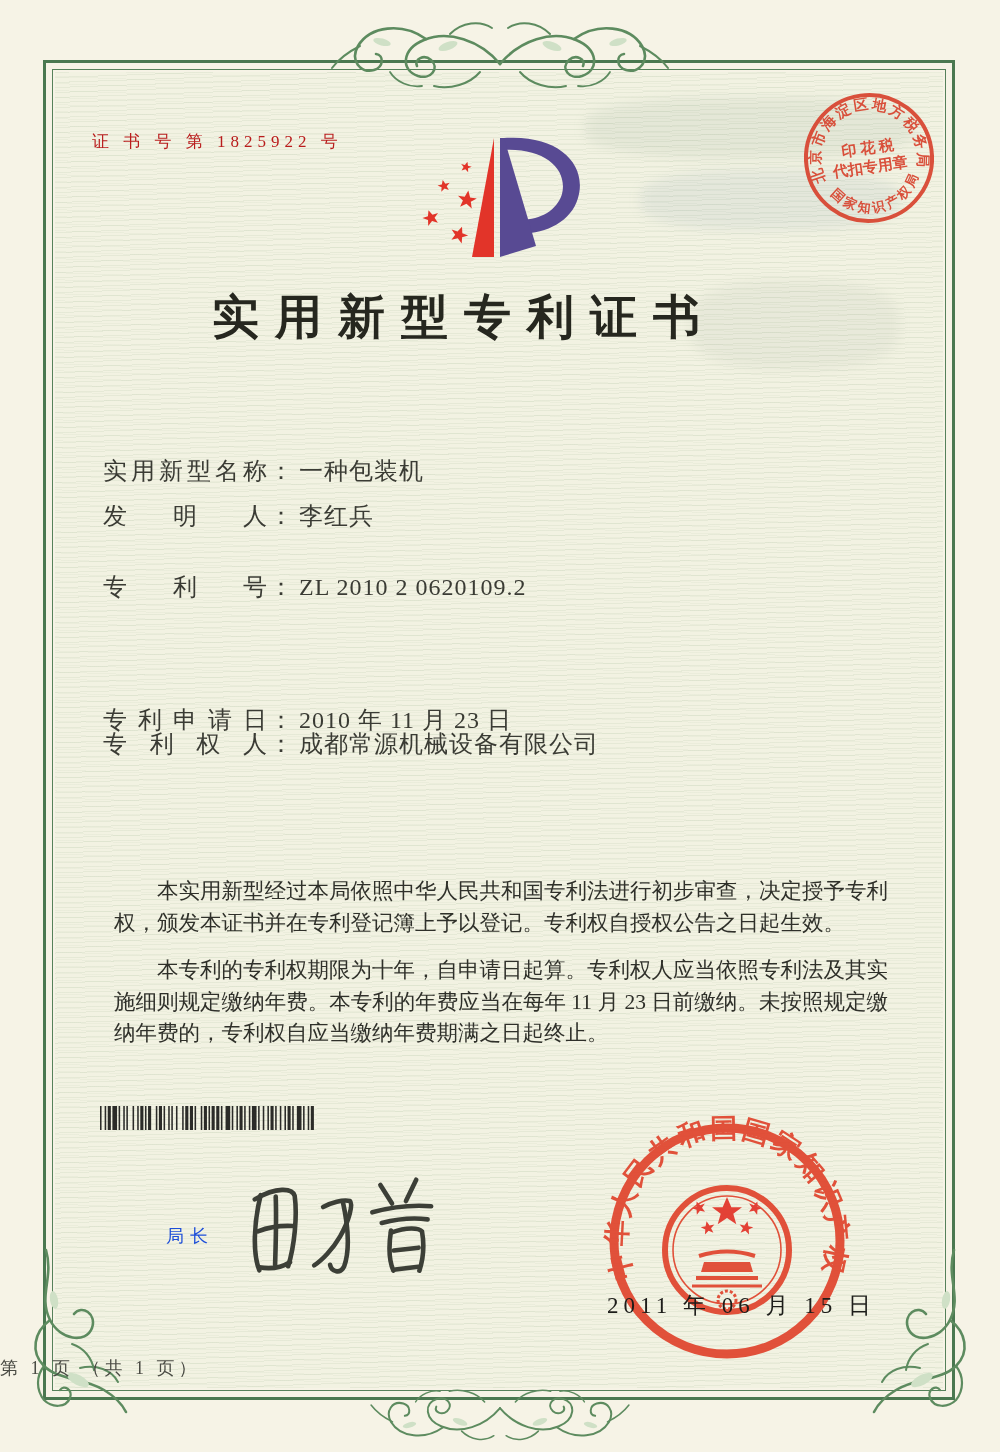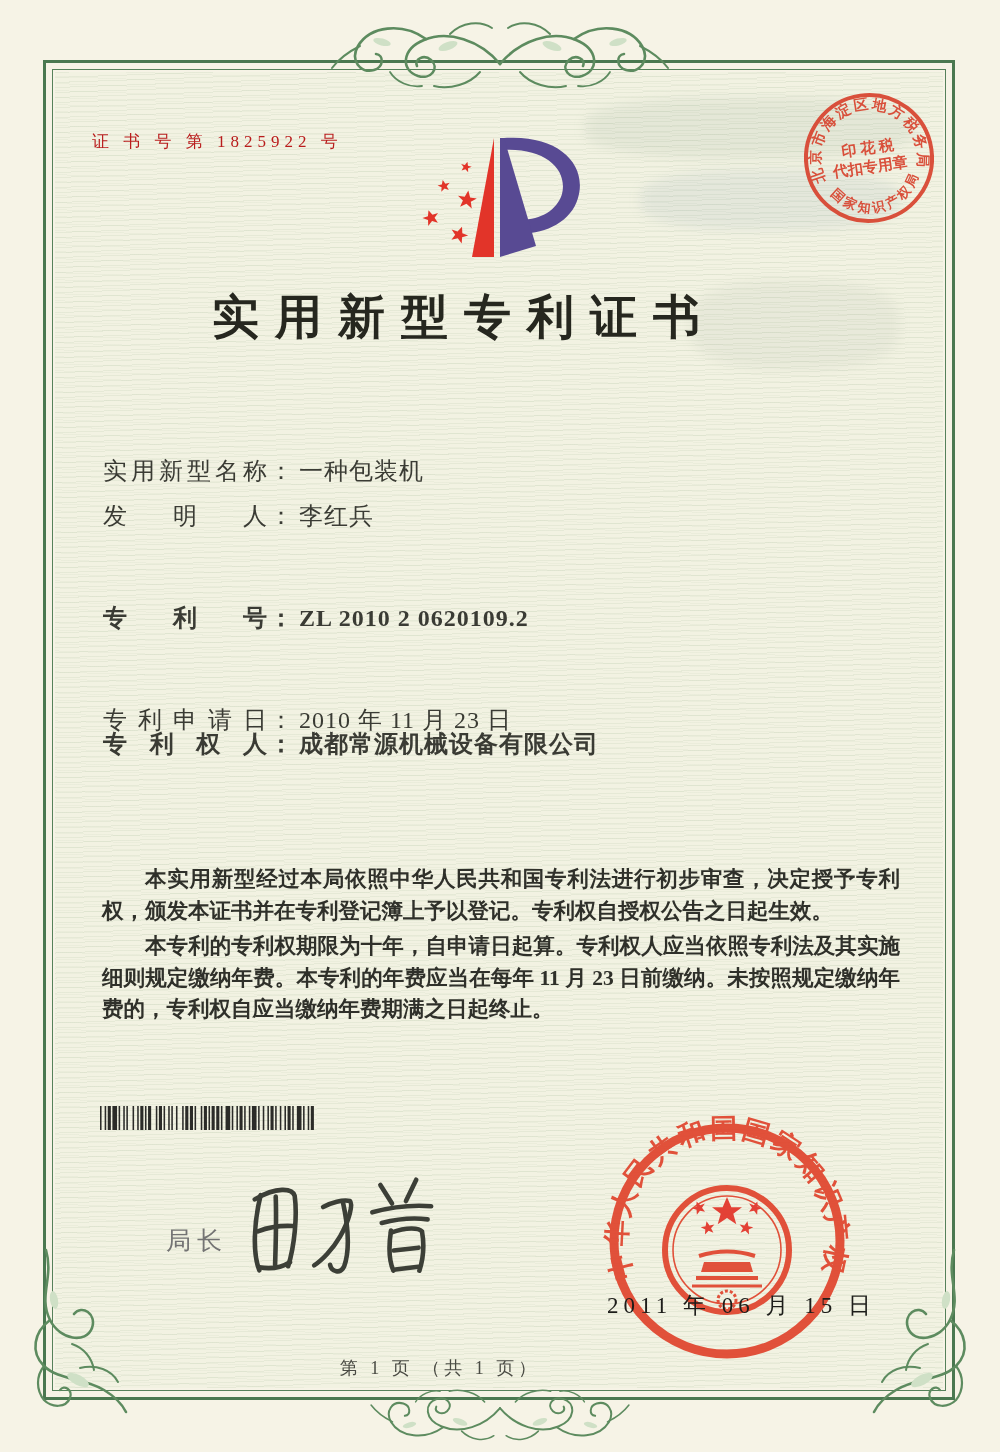--- a/index.html
+++ b/index.html
@@ -20,28 +20,28 @@
   .cert-no{position:absolute;left:92px;top:130px;font-size:17px;letter-spacing:5px;color:#b91c1c;}
   .title{position:absolute;left:0;top:286px;width:912px;text-align:center;
     font-size:47px;font-weight:bold;letter-spacing:16px;color:#26271f;text-indent:16px;}
   .field-row{position:absolute;left:103px;font-size:24px;color:#3a3b34;white-space:nowrap;}
   .flabel{display:inline-block;width:164px;text-align:justify;text-align-last:justify;
     -moz-text-align-last:justify;vertical-align:top;}
   .fcolon{display:inline-block;margin:0 6px 0 2px;}
   .fvalue{letter-spacing:1px;}
   .paras{position:absolute;left:98px;top:860px;width:806px;font-size:21.5px;
     line-height:31.5px;text-align:justify;color:#2f302a;}
-  .paras p{margin:4px;text-indent:2em;font-weight:bold;}
+  .paras p{margin:16px;text-indent:2em;}
   .barcode{position:absolute;left:100px;top:1106px;width:320px;height:24px;}
-  .sig-role{position:absolute;left:166px;top:1224px;font-size:25px;letter-spacing:6px;color:#737373;}
+  .sig-role{position:absolute;left:166px;top:1224px;font-size:18px;letter-spacing:6px;color:#1d4ed8;}
   .sig-svg{position:absolute;left:232px;top:1172px;}
   .sig-name-hidden{position:absolute;left:300px;top:1230px;font-size:2px;opacity:0;}
   .seal{position:absolute;left:596px;top:1110px;opacity:0.93;}
   .seal-date{position:absolute;left:607px;top:1290px;font-size:23px;letter-spacing:5px;color:#1d1d1a;white-space:nowrap;}
-  .footer{position:absolute;left:0;top:1356px;width:880px;text-align:center;
+  .footer{position:absolute;left:0;top:1356px;width:880px;text-align:left;
     font-size:18px;letter-spacing:4px;color:#4a4b44;}
   .tax-stamp{position:absolute;left:793px;top:82px;transform:rotate(-8deg);opacity:0.92;}
   .ornament{position:absolute;}
 </style>
 </head>
 <body>
 
 <div class="page">
 
   <div class="frame-outer"></div>
@@ -116,27 +116,27 @@
   </svg>
 
   <div class="title">实用新型专利证书</div>
 
   <div class="field-row" style="top:425px;margin-top:30px;">
     <span class="flabel">实用新型名称</span><span class="fcolon">：</span><span class="fvalue">一种包装机</span>
   </div>
   <div class="field-row" style="top:500px;">
     <span class="flabel">发明人</span><span class="fcolon">：</span><span class="fvalue">李红兵</span>
   </div>
-  <div class="field-row" style="top:602px;font-weight:bold;">
+  <div class="field-row" style="top:571px;">
     <span class="flabel">专利号</span><span class="fcolon">：</span><span class="fvalue">ZL 2010 2 0620109.2</span>
   </div>
   <div class="field-row" style="top:672px;margin-top:32px;">
     <span class="flabel">专利申请日</span><span class="fcolon">：</span><span class="fvalue">2010 年 11 月 23 日</span>
   </div>
-  <div class="field-row" style="top:728px;font-weight:bold;">
+  <div class="field-row" style="top:728px;">
     <span class="flabel">专利权人</span><span class="fcolon">：</span><span class="fvalue">成都常源机械设备有限公司</span>
   </div>
 
   <div class="paras">
     <p>本实用新型经过本局依照中华人民共和国专利法进行初步审查，决定授予专利权，颁发本证书并在专利登记簿上予以登记。专利权自授权公告之日起生效。</p>
     <p>本专利的专利权期限为十年，自申请日起算。专利权人应当依照专利法及其实施细则规定缴纳年费。本专利的年费应当在每年 11 月 23 日前缴纳。未按照规定缴纳年费的，专利权自应当缴纳年费期满之日起终止。</p>
   </div>
 
   <svg class="barcode" id="barcode-svg" viewBox="0 0 320 24" preserveAspectRatio="none">
       <rect x="0" y="0" width="1.55" height="24" fill="#2b2b28"></rect>

